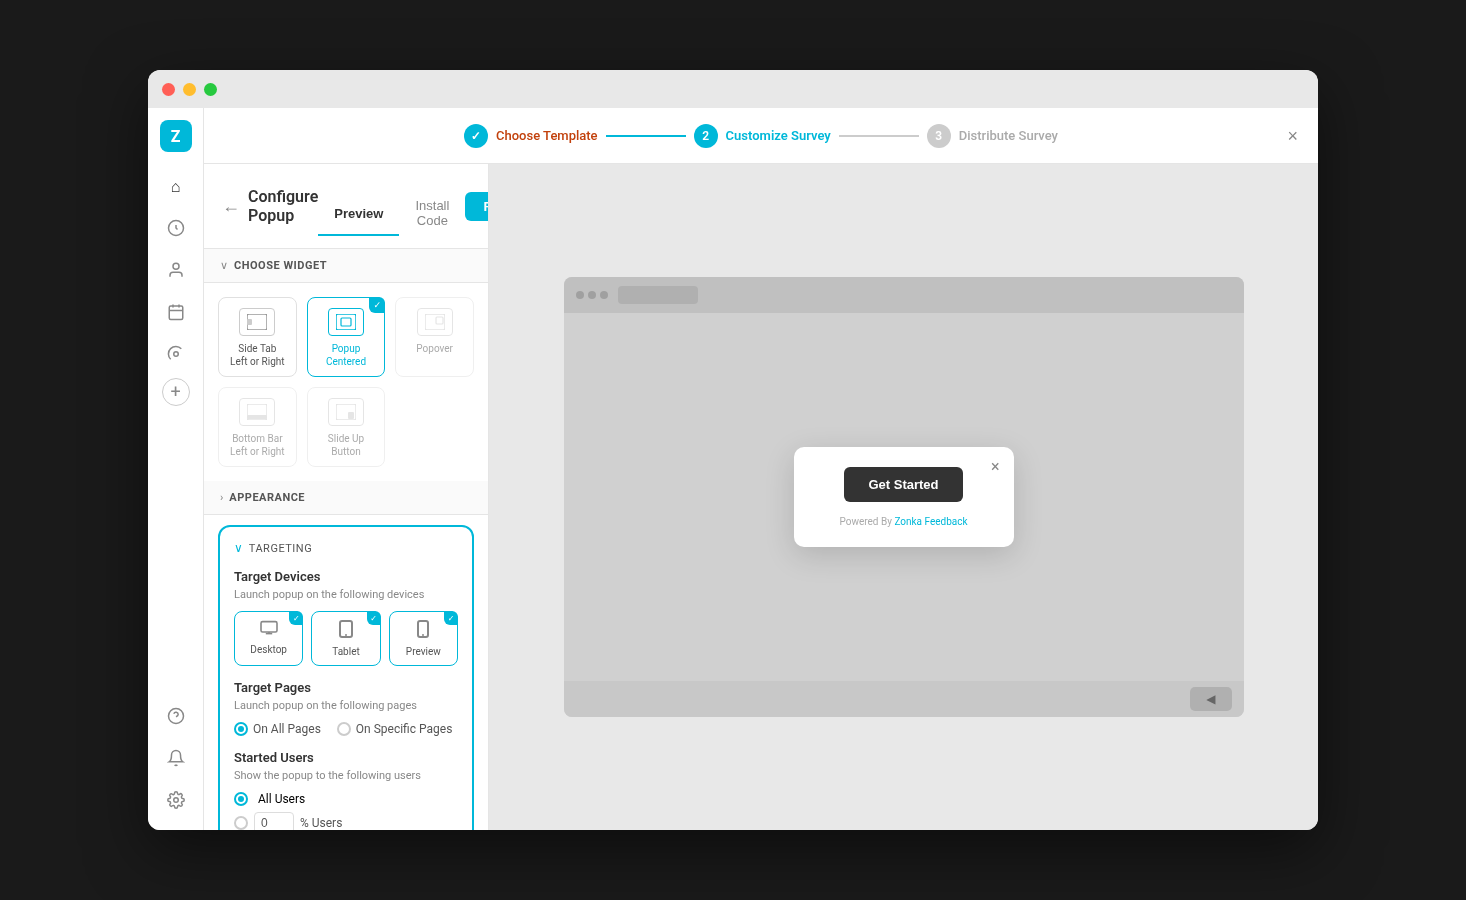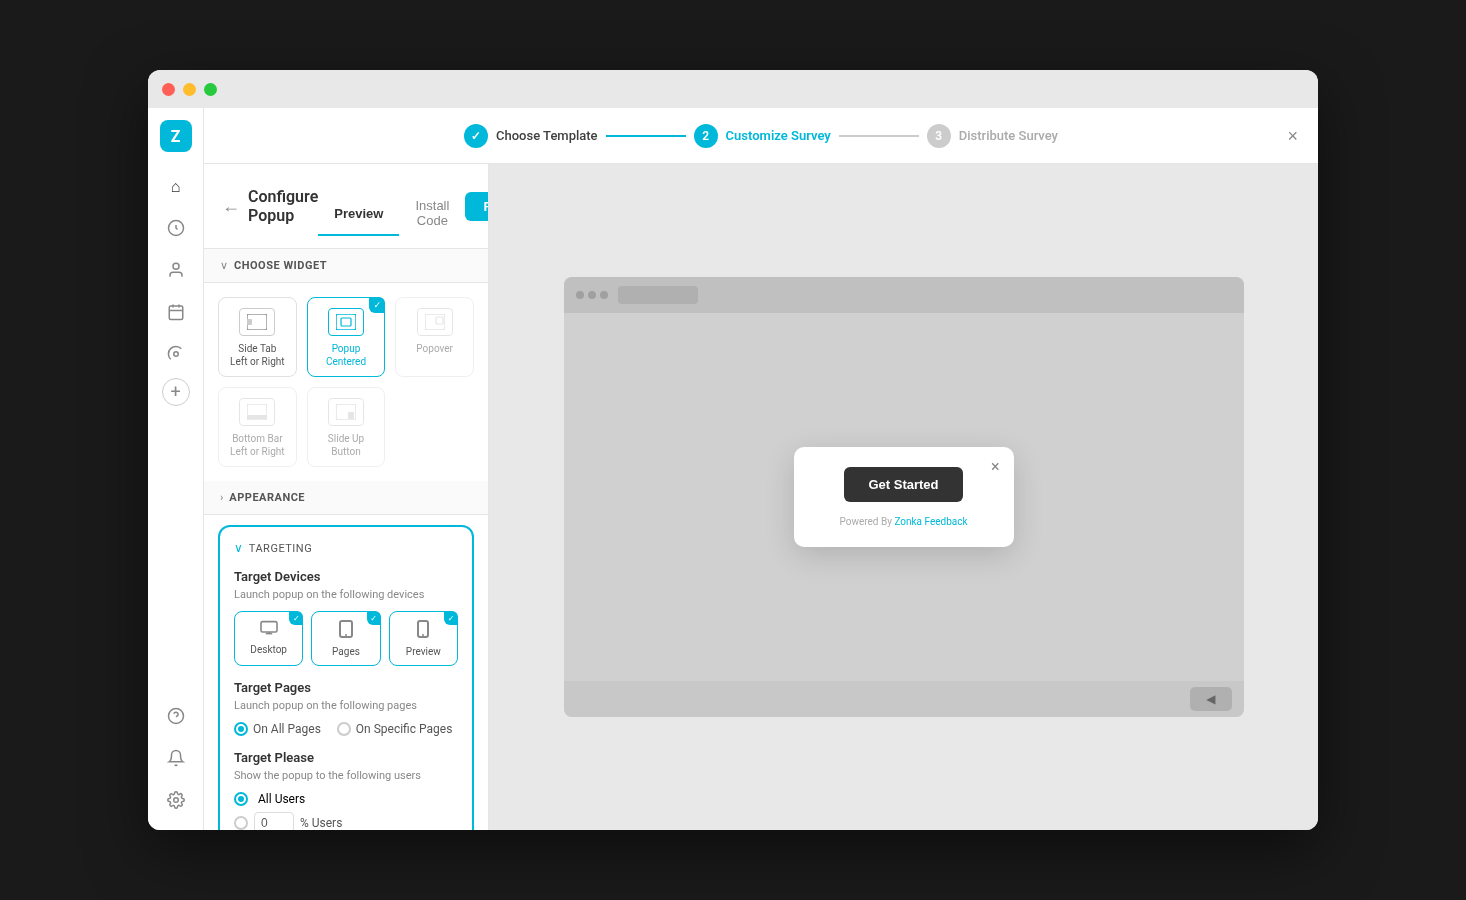--- a/index.html
+++ b/index.html
@@ -127,21 +127,21 @@
       font-weight: 600;
       color: white;
     }
     .step-circle.completed { background: #00b8d9; }
     .step-circle.active { background: #00b8d9; }
     .step-circle.inactive { background: #ccc; }
     .step-label {
       font-size: 13px;
       font-weight: 500;
     }
-    .step-label.completed { color: #404040; }
+    .step-label.completed { color: #c2410c; }
     .step-label.active { color: #00b8d9; font-weight: 600; }
     .step-label.inactive { color: #aaa; }
     .step-line {
       width: 80px;
       height: 2px;
       background: #ccc;
       margin: 0 8px;
     }
     .step-line.completed { background: #00b8d9; }
     .close-btn {
@@ -708,21 +708,21 @@
                   <span class="device-label">Desktop</span>
                 </div>
                 <div class="device-item selected">
                   <div class="device-check">✓</div>
                   <div class="device-icon">
                     <svg width="14" height="18" viewBox="0 0 14 18">
                         <rect x="1" y="1" width="12" height="16" rx="2" fill="none" stroke="#888" stroke-width="2"></rect>
                         <circle cx="7" cy="15" r="1" fill="#888"></circle>
                       </svg>
                   </div>
-                  <span class="device-label">Pages</span>
+                  <span class="device-label">Tablet</span>
                 </div>
                 <div class="device-item selected">
                   <div class="device-check">✓</div>
                   <div class="device-icon">
                     <svg width="12" height="18" viewBox="0 0 12 18">
                         <rect x="1" y="1" width="10" height="16" rx="2" fill="none" stroke="#888" stroke-width="2"></rect>
                         <circle cx="6" cy="15" r="1" fill="#888"></circle>
                       </svg>
                   </div>
                   <span class="device-label">Preview</span>
@@ -739,21 +739,21 @@
                   <span class="radio-label-text">On All Pages</span>
                 </label>
                 <label class="radio-option">
                   <div class="radio-dot"></div>
                   <span class="radio-label-text">On Specific Pages</span>
                 </label>
               </div>
             </div>
 
             <div class="subsection">
-              <div class="subsection-title">Target Please</div>
+              <div class="subsection-title">Started Users</div>
               <div class="subsection-desc">Show the popup to the following users</div>
               <div class="all-users-row">
                 <div class="radio-dot selected"></div>
                 <span class="radio-label-text">All Users</span>
               </div>
               <div class="percent-row">
                 <div class="radio-dot"></div>
                 <input type="text" class="percent-input" value="0" style="">
                 <span class="percent-label">% Users</span>
               </div>

